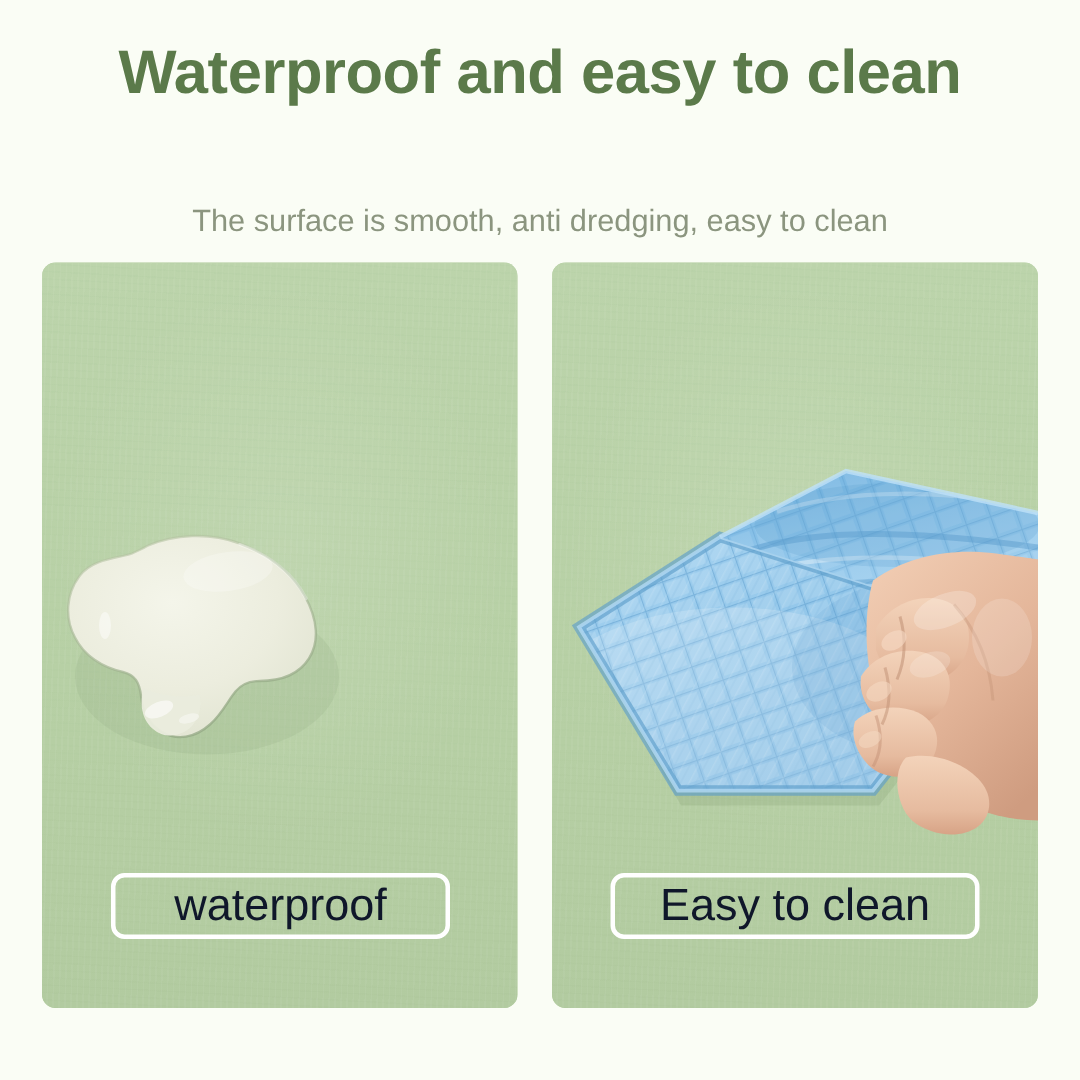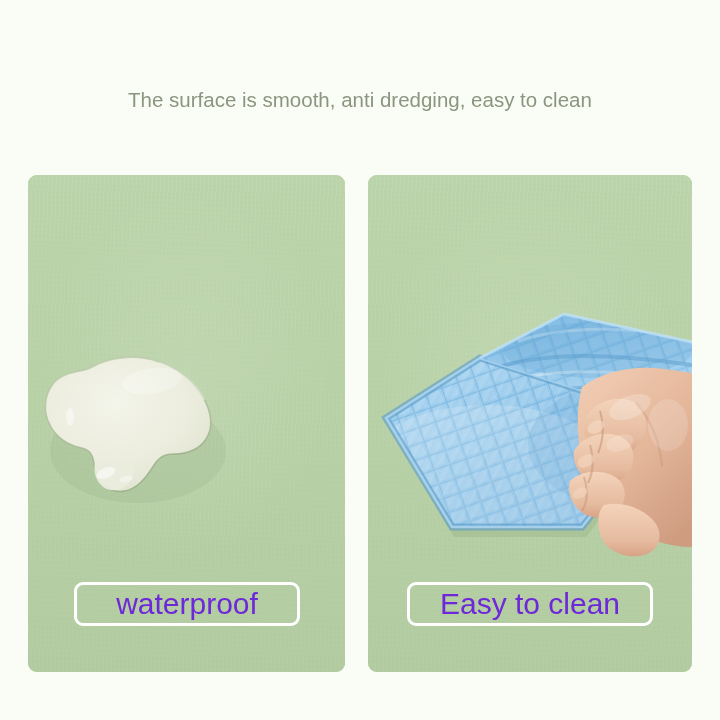--- a/index.html
+++ b/index.html
@@ -46,20 +46,21 @@
     left: 0;
     top: 86px;
     width: 720px;
     font-size: 20.5px;
     font-weight: normal;
     color: #8b957f;
     line-height: 1.32;
   }
   #subtitle .sub-line {
     display: block;
+    margin-top: 48px;
   }
 
   
   .panel {
     position: absolute;
     top: 175px;
     height: 497px;
     border-radius: 9px;
     overflow: hidden;
     background: #b9d2a8;
@@ -91,21 +92,21 @@
     height: 44px;
     border: 3px solid #ffffff;
     border-radius: 9px;
     display: flex;
     align-items: center;
     justify-content: center;
     box-sizing: border-box;
   }
   .label-chip span {
     font-size: 30px;
-    color: #6d28d9;
+    color: #0f172a;
     line-height: 1;
     white-space: nowrap;
   }
   #chip-waterproof { left: 46px;  width: 226px; }
   #chip-easyclean  { left: 39px;  width: 246px; }
 
   
   #spill {
     position: absolute;
     left: 12px;
@@ -124,20 +125,21 @@
     height: 497px;
   }
   #scene-right svg { display: block; width: 100%; height: 100%; }
 </style>
 </head>
 <body>
 
 <div id="page">
 
   <div id="header">
+    <div id="title">Waterproof and easy to clean</div>
     <div id="subtitle">
       <span class="sub-line">The surface is smooth, anti dredging, easy to clean</span>
     </div>
   </div>
 
   <div class="panel" id="panel-left">
     <div class="panel-surface"></div>
     <div class="panel-grain"></div>
 
     <div id="spill">

